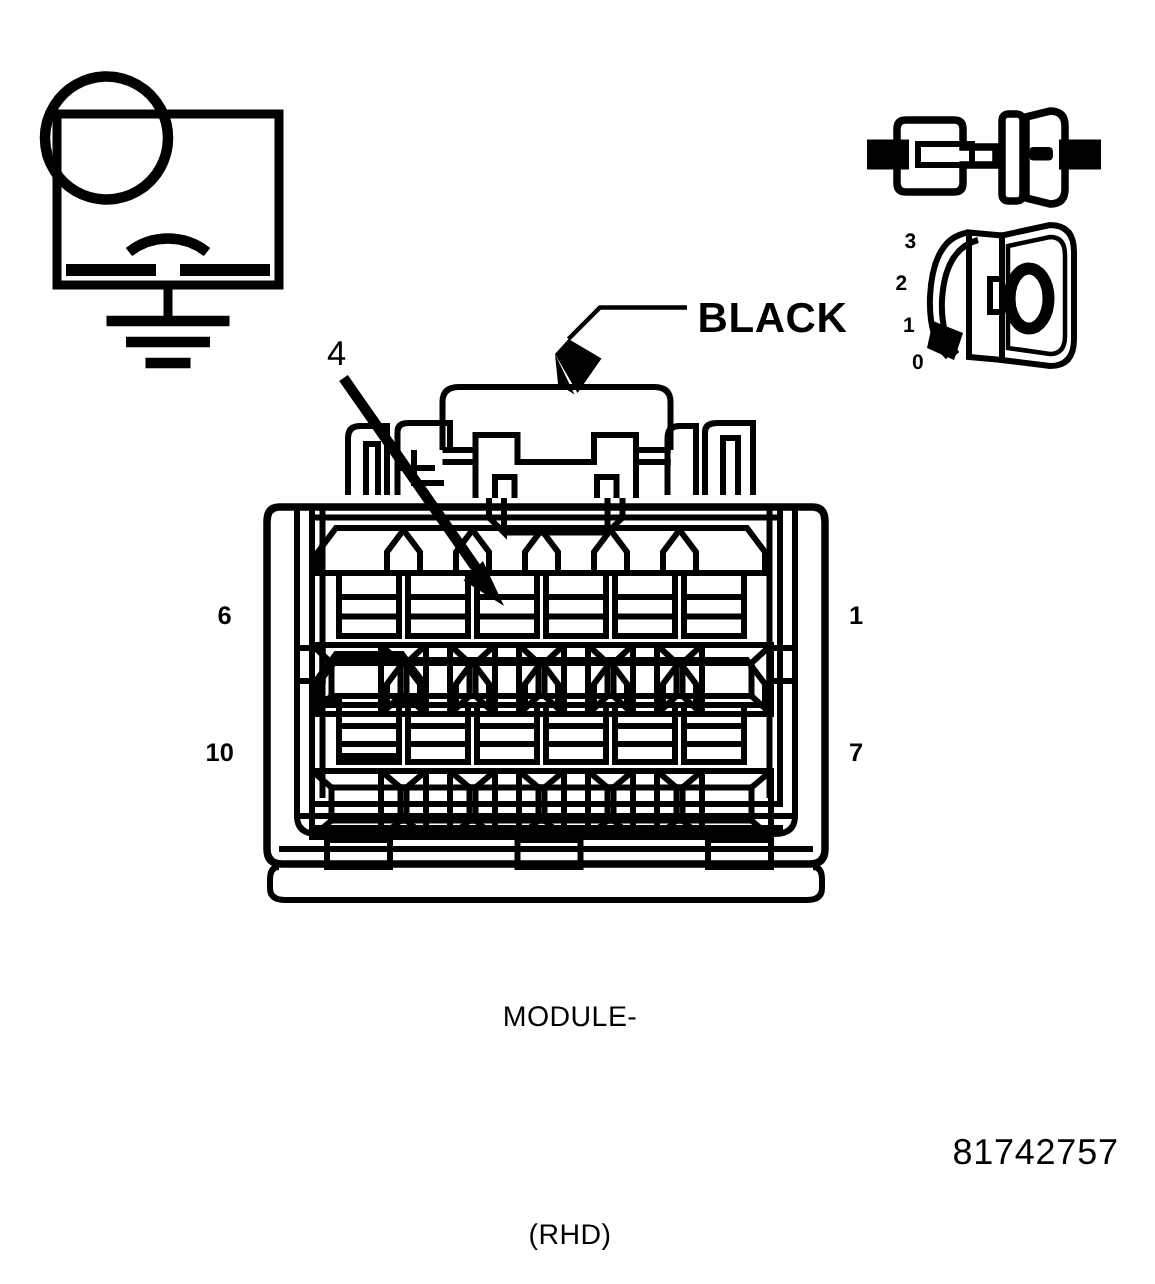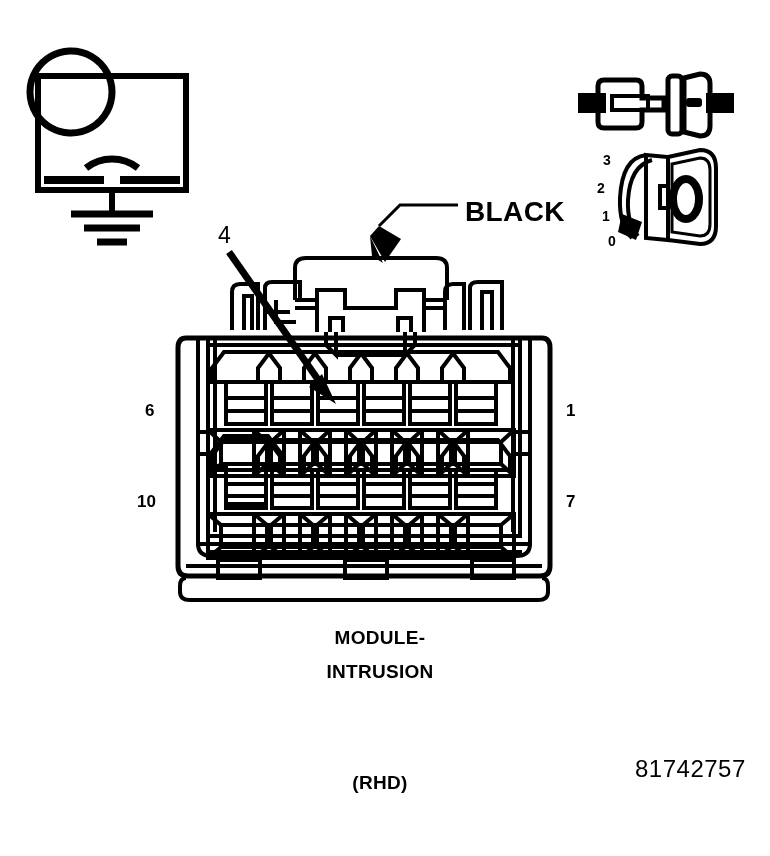--- a/index.html
+++ b/index.html
@@ -56,25 +56,26 @@
   .key-num {
     font-size: 14px;
     font-weight: bold;
   }
   .key-3 { left: 603px; top: 152px; }
   .key-2 { left: 597px; top: 180px; }
   .key-1 { left: 602px; top: 208px; }
   .key-0 { left: 608px; top: 233px; }
   .caption {
     font-size: 19px;
-    font-weight: bold;
+    font-weight: normal;
     text-align: center;
     width: 280px;
     left: 240px;
     letter-spacing: 0.3px;
+    margin-top: 41px;
   }
   .cap-1 { top: 627px; }
   .cap-2 { top: 661px; }
   .cap-3 { top: 695px; }
   .cap-4 { top: 772px; }
   .part-number {
     font-size: 24px;
     left: 600px;
     top: 755px;
     letter-spacing: 0.5px;
@@ -383,18 +384,17 @@
   <div class="txt pin-num pin-12">10</div>
   <div class="txt pin-num pin-1">1</div>
   <div class="txt pin-num pin-7">7</div>
 
   <div class="txt key-num key-3">3</div>
   <div class="txt key-num key-2">2</div>
   <div class="txt key-num key-1">1</div>
   <div class="txt key-num key-0">0</div>
 
   <div class="txt caption cap-1">MODULE-</div>
-  <div class="txt caption cap-2">INTRUSION</div>
   <div class="txt caption cap-4">(RHD)</div>
 
   <div class="txt part-number">81742757</div>
 
 </div>
 
 </body></html>

